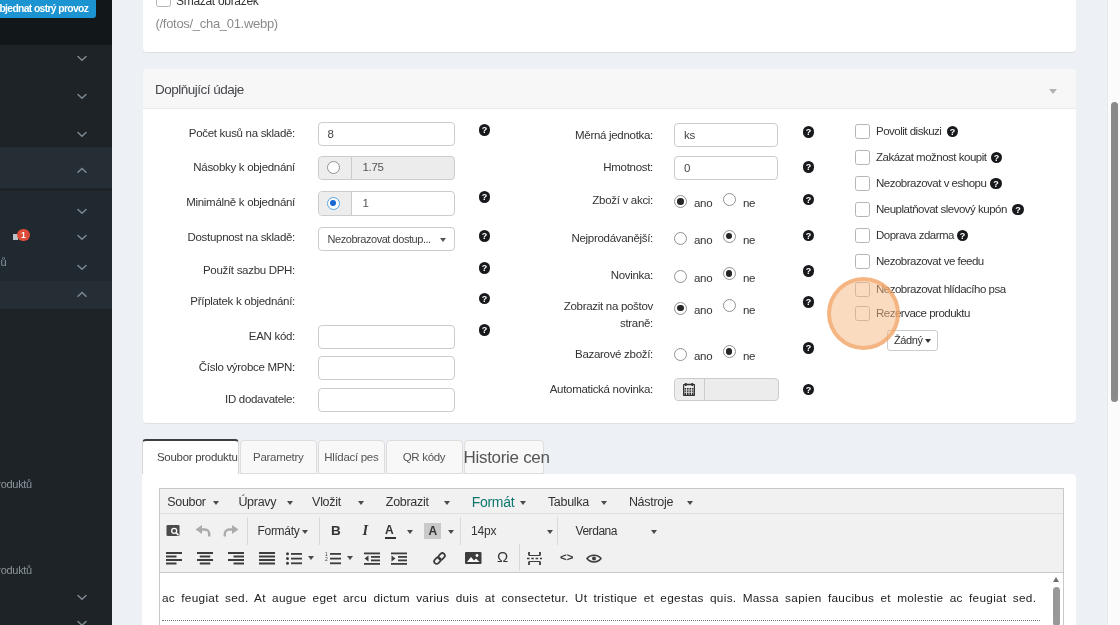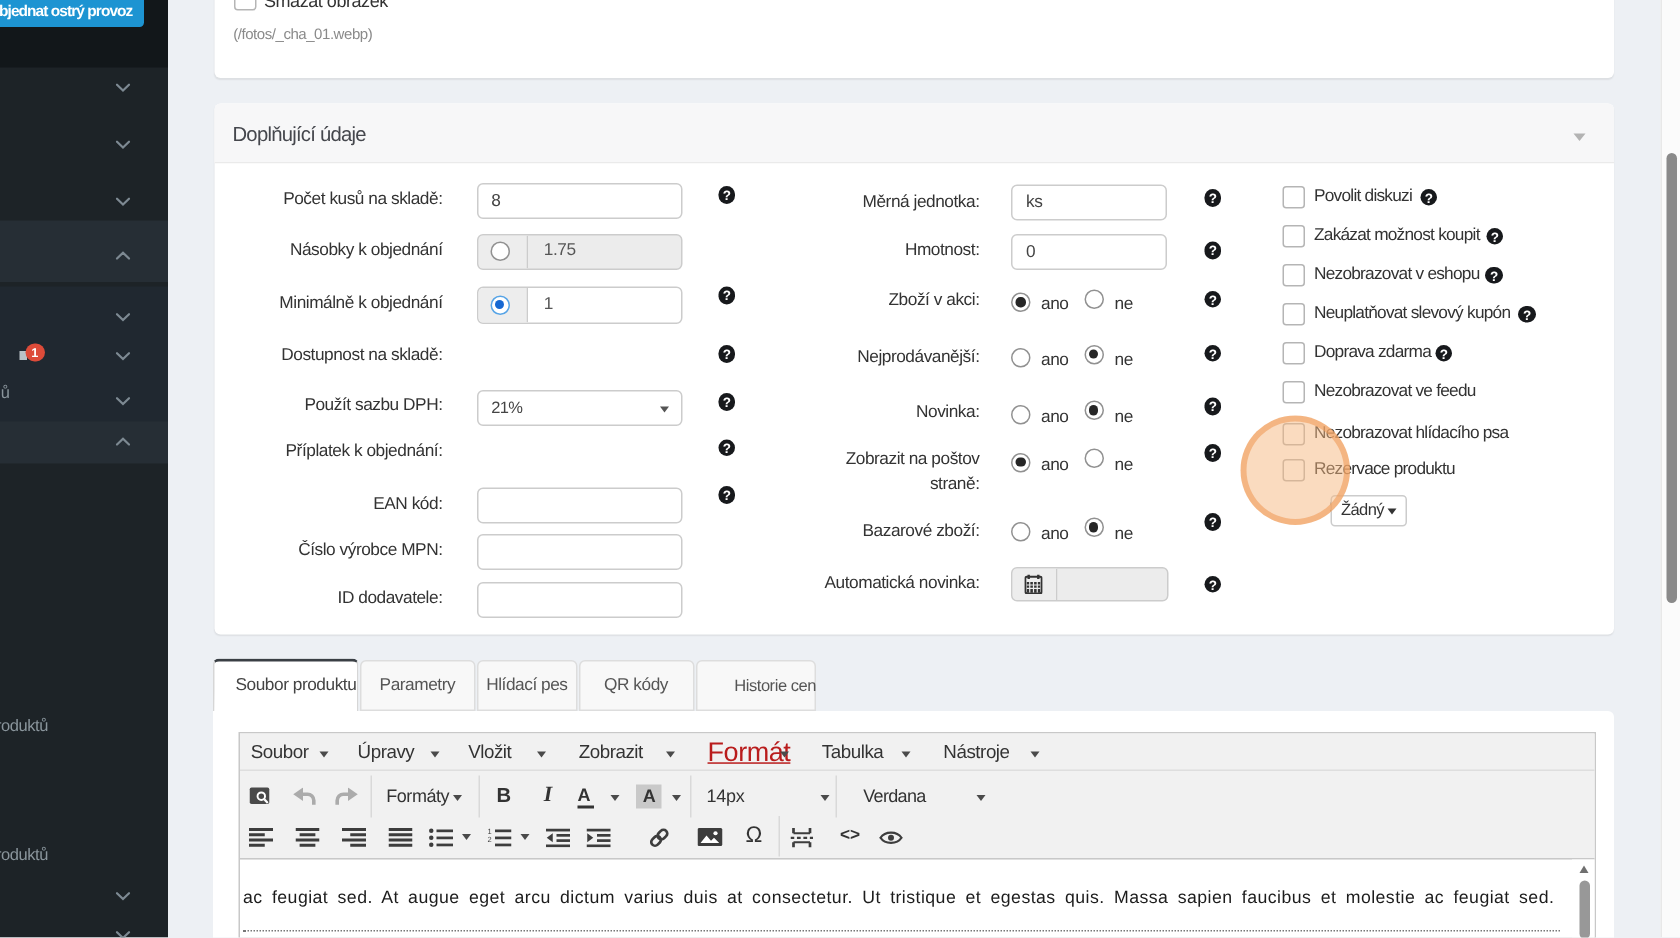--- a/index.html
+++ b/index.html
@@ -60,21 +60,21 @@
 <div class="t" style="left:-8.5px;top:484.5px;font-size:11px;color:#8a959c;letter-spacing:-0.3px;font-weight:400;">produktů</div>
 <div class="t" style="left:-8.5px;top:570.5px;font-size:11px;color:#8a959c;letter-spacing:-0.3px;font-weight:400;">produktů</div>
 <div style="left:0;top:0;width:96px;height:17.5px;background:#1d94d2;border-radius:0 0 3px 0;overflow:hidden">
       <div class="t" style="position:absolute;left:-8px;top:9px;font-size:10.3px;color:#fff;font-weight:bold;letter-spacing:-0.62px">Objednat ostrý provoz</div>
     </div>
 <div style="left:1106.5px;top:0;width:13.5px;height:625px;background:#fbfbfb;border-left:1px solid #e8e8e8"></div>
 <div style="left:1111px;top:102px;width:7px;height:300px;background:#8a8a8a;border-radius:4px"></div>
 <div style="left:143px;top:-20px;width:933px;height:71.5px;background:#fff;border-radius:4px;box-shadow:0 1px 1px rgba(0,0,0,0.07)"></div>
 <div class="cb" style="left:156px;top:-8px;width:14.5px;height:14.5px;"></div>
 <div class="t" style="left:176px;top:1px;font-size:12px;color:#333;letter-spacing:-0.3px;font-weight:400;">Smazat obrázek</div>
-<div class="t" style="left:155.5px;top:24.3px;font-size:10px;color:#8a8a8a;letter-spacing:-0.3px;font-weight:400;">(/fotos/_cha_01.webp)</div>
+<div class="t" style="left:155.5px;top:24.3px;font-size:13px;color:#8a8a8a;letter-spacing:-0.3px;font-weight:400;">(/fotos/_cha_01.webp)</div>
 <div style="left:143px;top:69px;width:933px;height:353.5px;background:#fff;border-radius:4px;box-shadow:0 1px 1px rgba(0,0,0,0.07)"></div>
 <div style="left:143px;top:69px;width:933px;height:39.5px;background:#f7f7f8;border-bottom:1px solid #eaeaea;border-radius:4px 4px 0 0"></div>
 <div class="t" style="left:155px;top:89.5px;font-size:13.5px;color:#45474d;letter-spacing:-0.5px;font-weight:400;">Doplňující údaje</div>
 <div style="position:absolute;left:1048.5px;top:89.0px;width:0;height:0;border-left:4.5px solid transparent;border-right:4.5px solid transparent;border-top:5px solid #b3b3b3"></div>
 <div class="t r" style="right:825px;top:134px;font-size:11.5px;color:#333;letter-spacing:-0.3px;">Počet kusů na skladě:</div>
 <div class="t r" style="right:825px;top:167.5px;font-size:11.5px;color:#333;letter-spacing:-0.3px;">Násobky k objednání</div>
 <div class="t r" style="right:825px;top:203px;font-size:11.5px;color:#333;letter-spacing:-0.3px;">Minimálně k objednání</div>
 <div class="t r" style="right:825px;top:238px;font-size:11.5px;color:#333;letter-spacing:-0.3px;">Dostupnost na skladě:</div>
 <div class="t r" style="right:825px;top:271px;font-size:11.5px;color:#333;letter-spacing:-0.3px;">Použít sazbu DPH:</div>
 <div class="t r" style="right:825px;top:302px;font-size:11.5px;color:#333;letter-spacing:-0.3px;">Příplatek k objednání:</div>
@@ -89,22 +89,22 @@
       <span style="position:absolute;left:44px;top:4px;color:#555">1.75</span>
     </div>
 <div class="rdo" style="left:327.0px;top:161.0px;width:13px;height:13px;"></div>
 <div class="inp" style="left:317.5px;top:191px;width:137px;height:25px;padding:0">
       <div style="position:absolute;left:0;top:0;width:33.5px;height:23px;background:#ededed;border-right:1px solid #ccc;border-radius:3px 0 0 3px"></div>
       <span style="position:absolute;left:44px;top:4.5px;color:#555">1</span>
     </div>
 <div class="rdo b" style="left:327.0px;top:197.0px;width:13px;height:13px;">
       <i></i>
     </div>
-<div class="inp" style="left:317.5px;top:259.5px;width:137px;height:24px;">
-<span style="padding-left:9px;font-size:11px;letter-spacing:-0.45px">21%</span>
+<div class="inp" style="left:317.5px;top:226.5px;width:137px;height:24px;">
+<span style="padding-left:9px;font-size:11px;letter-spacing:-0.45px">Nezobrazovat dostup...</span>
 <span class="tri" style="position:absolute;right:8px;top:10.0px"></span>
     </div>
 <div class="inp" style="left:317.5px;top:324.5px;width:137px;height:24px;background:#fff;"></div>
 <div class="inp" style="left:317.5px;top:356px;width:137px;height:24px;background:#fff;"></div>
 <div class="inp" style="left:317.5px;top:388px;width:137px;height:24px;background:#fff;"></div>
 <div class="q" style="left:478.75px;top:124.25px;width:11.5px;height:11.5px;line-height:12.0px;">?</div>
 <div class="q" style="left:478.75px;top:191.25px;width:11.5px;height:11.5px;line-height:12.0px;">?</div>
 <div class="q" style="left:478.75px;top:230.25px;width:11.5px;height:11.5px;line-height:12.0px;">?</div>
 <div class="q" style="left:478.75px;top:262.25px;width:11.5px;height:11.5px;line-height:12.0px;">?</div>
 <div class="q" style="left:478.75px;top:292.75px;width:11.5px;height:11.5px;line-height:12.0px;">?</div>
@@ -201,35 +201,35 @@
 <div style="left:826.5px;top:277px;width:73px;height:73px;border-radius:50%;background:rgba(246,183,128,0.5);border:4.5px solid rgba(240,158,94,0.62)"></div>
 <div style="left:142px;top:439px;width:96.5px;height:34.5px;background:#fff;border:1px solid #d6d6d6;border-top:2.5px solid #3a3f44;border-bottom:none;border-radius:4px 4px 0 0"></div>
 <div style="left:239.5px;top:440px;width:77.5px;height:33.5px;background:#f8f8f8;border:1px solid #ddd;border-radius:4px 4px 0 0"></div>
 <div style="left:318px;top:440px;width:66.5px;height:33.5px;background:#f8f8f8;border:1px solid #ddd;border-radius:4px 4px 0 0"></div>
 <div style="left:385.5px;top:440px;width:77px;height:33.5px;background:#f8f8f8;border:1px solid #ddd;border-radius:4px 4px 0 0"></div>
 <div style="left:463.5px;top:440px;width:80.5px;height:33.5px;background:#f8f8f8;border:1px solid #ddd;border-radius:4px 4px 0 0"></div>
 <div class="t" style="left:157px;top:458px;font-size:11.5px;color:#444;letter-spacing:-0.3px;font-weight:400;">Soubor produktu</div>
 <div class="t" style="left:239.5px;top:458px;width:77.5px;font-size:11.5px;color:#555;letter-spacing:-0.3px;text-align:center">Parametry</div>
 <div class="t" style="left:318px;top:458px;width:66.5px;font-size:11.5px;color:#555;letter-spacing:-0.3px;text-align:center">Hlídací pes</div>
 <div class="t" style="left:385.5px;top:458px;width:77px;font-size:11.5px;color:#555;letter-spacing:-0.3px;text-align:center">QR kódy</div>
-<div class="t" style="left:463.5px;top:458px;width:80.5px;font-size:11px;color:#555;letter-spacing:-0.3px;text-align:right">Historie cen</div>
+<div class="t" style="left:463.5px;top:458px;width:80.5px;font-size:17px;color:#555;letter-spacing:-0.3px;text-align:right">Historie cen</div>
 <div style="left:142px;top:473.5px;width:934px;height:152px;background:#fff;border-radius:0 4px 0 0"></div>
 <div style="left:158.5px;top:487.5px;width:905px;height:138px;border:1px solid #c8c8c8;background:#fff"></div>
 <div style="left:159.5px;top:488.5px;width:903px;height:84px;background:#f1f1f1"></div>
 <div style="left:159.5px;top:513px;width:903px;height:1px;background:#dedede"></div>
 <div style="left:159.5px;top:571.5px;width:903px;height:1px;background:#c8c8c8"></div>
 <div class="t" style="left:167.2px;top:501.5px;font-size:12.5px;color:#333;letter-spacing:-0.3px;font-weight:400;">Soubor</div>
 <div style="position:absolute;left:212.8px;top:500.5px;width:0;height:0;border-left:3.5px solid transparent;border-right:3.5px solid transparent;border-top:4px solid #4a4a4a"></div>
 <div class="t" style="left:238.4px;top:501.5px;font-size:12.5px;color:#333;letter-spacing:-0.3px;font-weight:400;">Úpravy</div>
 <div style="position:absolute;left:286.5px;top:500.5px;width:0;height:0;border-left:3.5px solid transparent;border-right:3.5px solid transparent;border-top:4px solid #4a4a4a"></div>
 <div class="t" style="left:312.1px;top:501.5px;font-size:12.5px;color:#333;letter-spacing:-0.3px;font-weight:400;">Vložit</div>
 <div style="position:absolute;left:357.7px;top:500.5px;width:0;height:0;border-left:3.5px solid transparent;border-right:3.5px solid transparent;border-top:4px solid #4a4a4a"></div>
 <div class="t" style="left:385.8px;top:501.5px;font-size:12.5px;color:#333;letter-spacing:-0.3px;font-weight:400;">Zobrazit</div>
 <div style="position:absolute;left:443.6px;top:500.5px;width:0;height:0;border-left:3.5px solid transparent;border-right:3.5px solid transparent;border-top:4px solid #4a4a4a"></div>
-<div class="t" style="left:471.7px;top:501.5px;font-size:18px;color:#b91c1c;letter-spacing:-0.3px;font-weight:400;text-decoration:underline;">Formát</div>
+<div class="t" style="left:471.7px;top:501.5px;font-size:14px;color:#0f766e;letter-spacing:-0.3px;font-weight:400;">Formát</div>
 <div style="position:absolute;left:519.8px;top:500.5px;width:0;height:0;border-left:3.5px solid transparent;border-right:3.5px solid transparent;border-top:4px solid #4a4a4a"></div>
 <div class="t" style="left:547.9px;top:501.5px;font-size:12.5px;color:#333;letter-spacing:-0.3px;font-weight:400;">Tabulka</div>
 <div style="position:absolute;left:600.9px;top:500.5px;width:0;height:0;border-left:3.5px solid transparent;border-right:3.5px solid transparent;border-top:4px solid #4a4a4a"></div>
 <div class="t" style="left:628.9px;top:501.5px;font-size:12.5px;color:#333;letter-spacing:-0.3px;font-weight:400;">Nástroje</div>
 <div style="position:absolute;left:686.7px;top:500.5px;width:0;height:0;border-left:3.5px solid transparent;border-right:3.5px solid transparent;border-top:4px solid #4a4a4a"></div>
 <svg style="left:166px;top:524px" width="15" height="14" viewBox="0 0 15 14">
 <rect x="0.5" y="1" width="13" height="11" rx="1.2" fill="#4a4a4a"></rect>
 <circle cx="8.2" cy="6.8" r="2.5" fill="none" stroke="#fff" stroke-width="1.3"></circle>
 <path d="M10.2 8.8 L12.5 11.3" stroke="#fff" stroke-width="1.5"></path>
 </svg>

